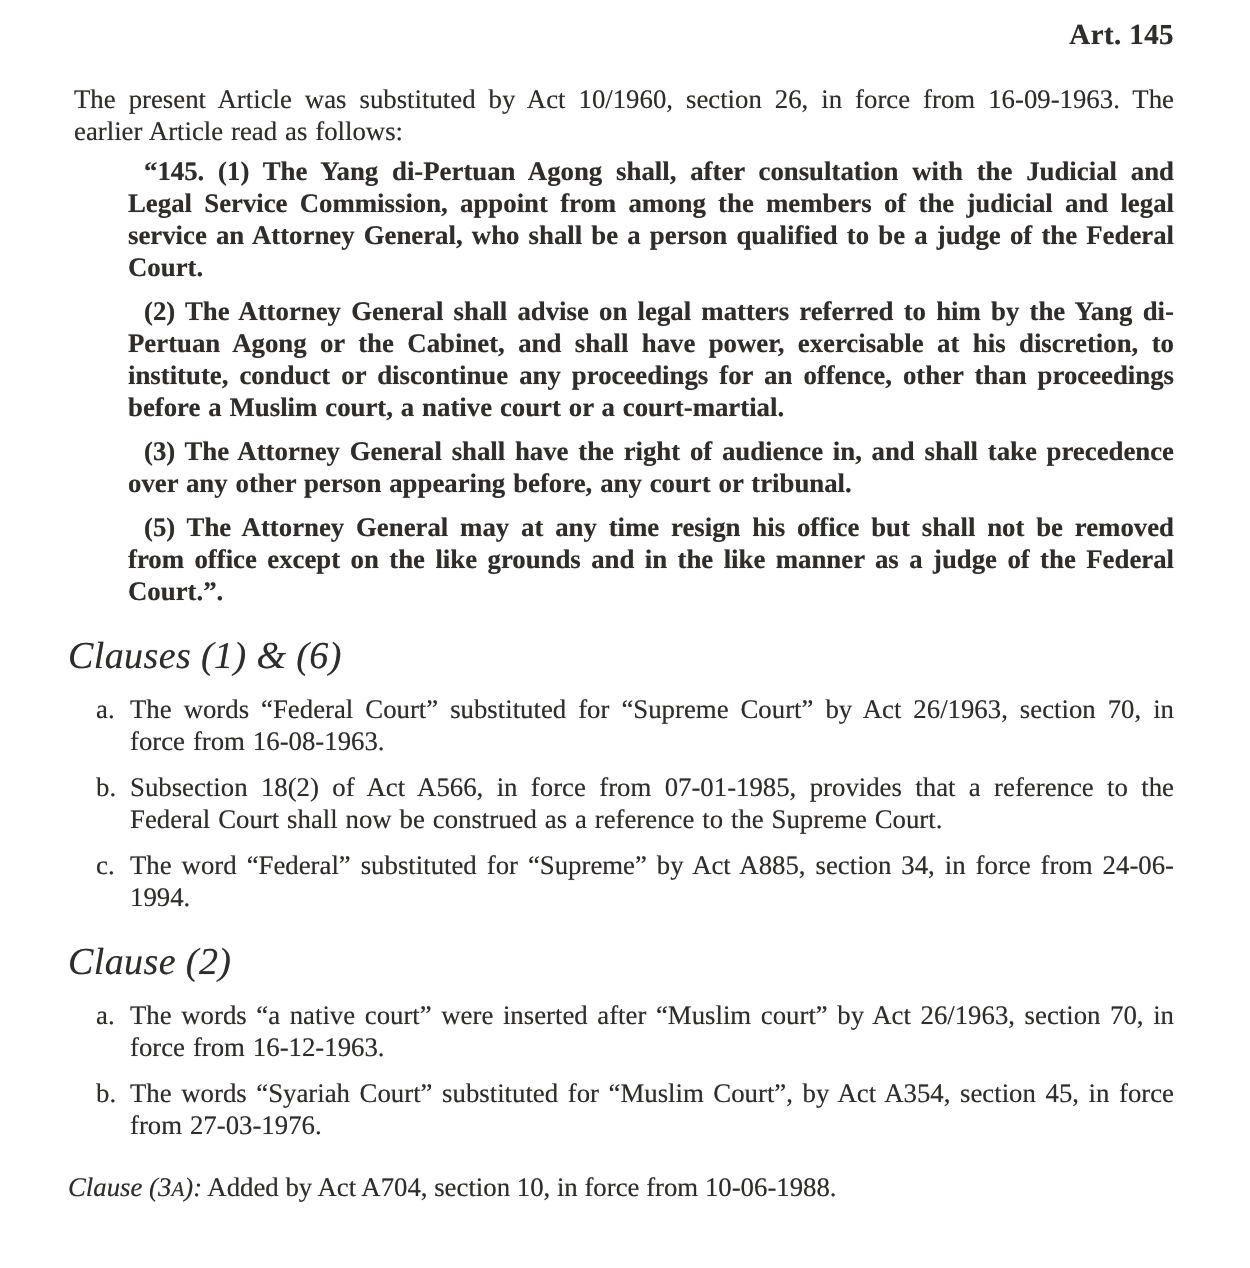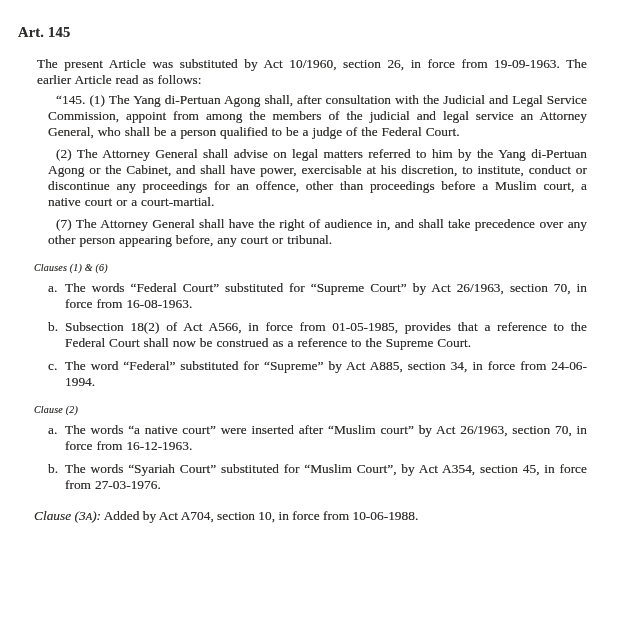--- a/index.html
+++ b/index.html
@@ -17,46 +17,48 @@
   .page {
     box-sizing: border-box;
     width: 625px;
     height: 634px;
     padding: 8px 38px 0 37px;
     background: #ffffff;
   }
   .art-heading {
     font-size: 14.5px;
     font-weight: bold;
-    margin: 16px 0 0 -19px;
+    margin: 2px 0 0 -19px;
     letter-spacing: 0.2px;
+    text-align: right;
   }
   .intro {
     font-size: 13.4px;
     line-height: 16px;
     text-align: justify;
     margin: 15px 0 0 0;
     word-spacing: 0.6px;
   }
   .quote {
     margin: 0 0 0 11px;
   }
   .quote p {
     font-size: 13.4px;
     line-height: 16px;
     text-align: justify;
     text-indent: 8px;
-    margin: 6px 0 0 0;
+    margin: 6px 0 0 16px;
     word-spacing: 0.6px;
+    font-weight: bold;
   }
   .quote p:first-child {
     margin-top: 4px;
   }
   .section-heading {
-    font-size: 10px;
+    font-size: 19px;
     font-style: italic;
     font-weight: normal;
     margin: 14px 0 0 -3px;
     letter-spacing: 0.2px;
   }
   .list-item {
     display: flex;
     margin: 7px 0 0 11px;
     font-size: 13.4px;
     line-height: 16px;
@@ -89,37 +91,38 @@
     text-shadow: 0 0 0.4px rgba(46, 45, 43, 0.55);
   }
 </style>
 </head>
 <body>
 
 <div class="page">
 
   <h1 class="art-heading">Art. 145</h1>
 
-  <p class="intro">The present Article was substituted by Act 10/1960, section 26, in force from 19-09-1963. The earlier Article read as follows:</p>
+  <p class="intro">The present Article was substituted by Act 10/1960, section 26, in force from 16-09-1963. The earlier Article read as follows:</p>
 
   <div class="quote">
     <p>“145. (1) The Yang di-Pertuan Agong shall, after consultation with the Judicial and Legal Service Commission, appoint from among the members of the judicial and legal service an Attorney General, who shall be a person qualified to be a judge of the Federal Court.</p>
     <p>(2) The Attorney General shall advise on legal matters referred to him by the Yang di-Pertuan Agong or the Cabinet, and shall have power, exercisable at his discretion, to institute, conduct or discontinue any proceedings for an offence, other than proceedings before a Muslim court, a native court or a court-martial.</p>
-    <p>(7) The Attorney General shall have the right of audience in, and shall take precedence over any other person appearing before, any court or tribunal.</p>
+    <p>(3) The Attorney General shall have the right of audience in, and shall take precedence over any other person appearing before, any court or tribunal.</p>
+    <p>(5) The Attorney General may at any time resign his office but shall not be removed from office except on the like grounds and in the like manner as a judge of the Federal Court.”.</p>
   </div>
 
   <div class="section">
     <h2 class="section-heading">Clauses (1) &amp; (6)</h2>
     <div class="list-item">
       <span class="item-marker">a.</span>
       <p class="item-text">The words “Federal Court” substituted for “Supreme Court” by Act 26/1963, section 70, in force from 16-08-1963.</p>
     </div>
     <div class="list-item">
       <span class="item-marker">b.</span>
-      <p class="item-text">Subsection 18(2) of Act A566, in force from 01-05-1985, provides that a reference to the Federal Court shall now be construed as a reference to the Supreme Court.</p>
+      <p class="item-text">Subsection 18(2) of Act A566, in force from 07-01-1985, provides that a reference to the Federal Court shall now be construed as a reference to the Supreme Court.</p>
     </div>
     <div class="list-item">
       <span class="item-marker">c.</span>
       <p class="item-text">The word “Federal” substituted for “Supreme” by Act A885, section 34, in force from 24-06-1994.</p>
     </div>
   </div>
 
   <div class="section">
     <h2 class="section-heading">Clause (2)</h2>
     <div class="list-item">

